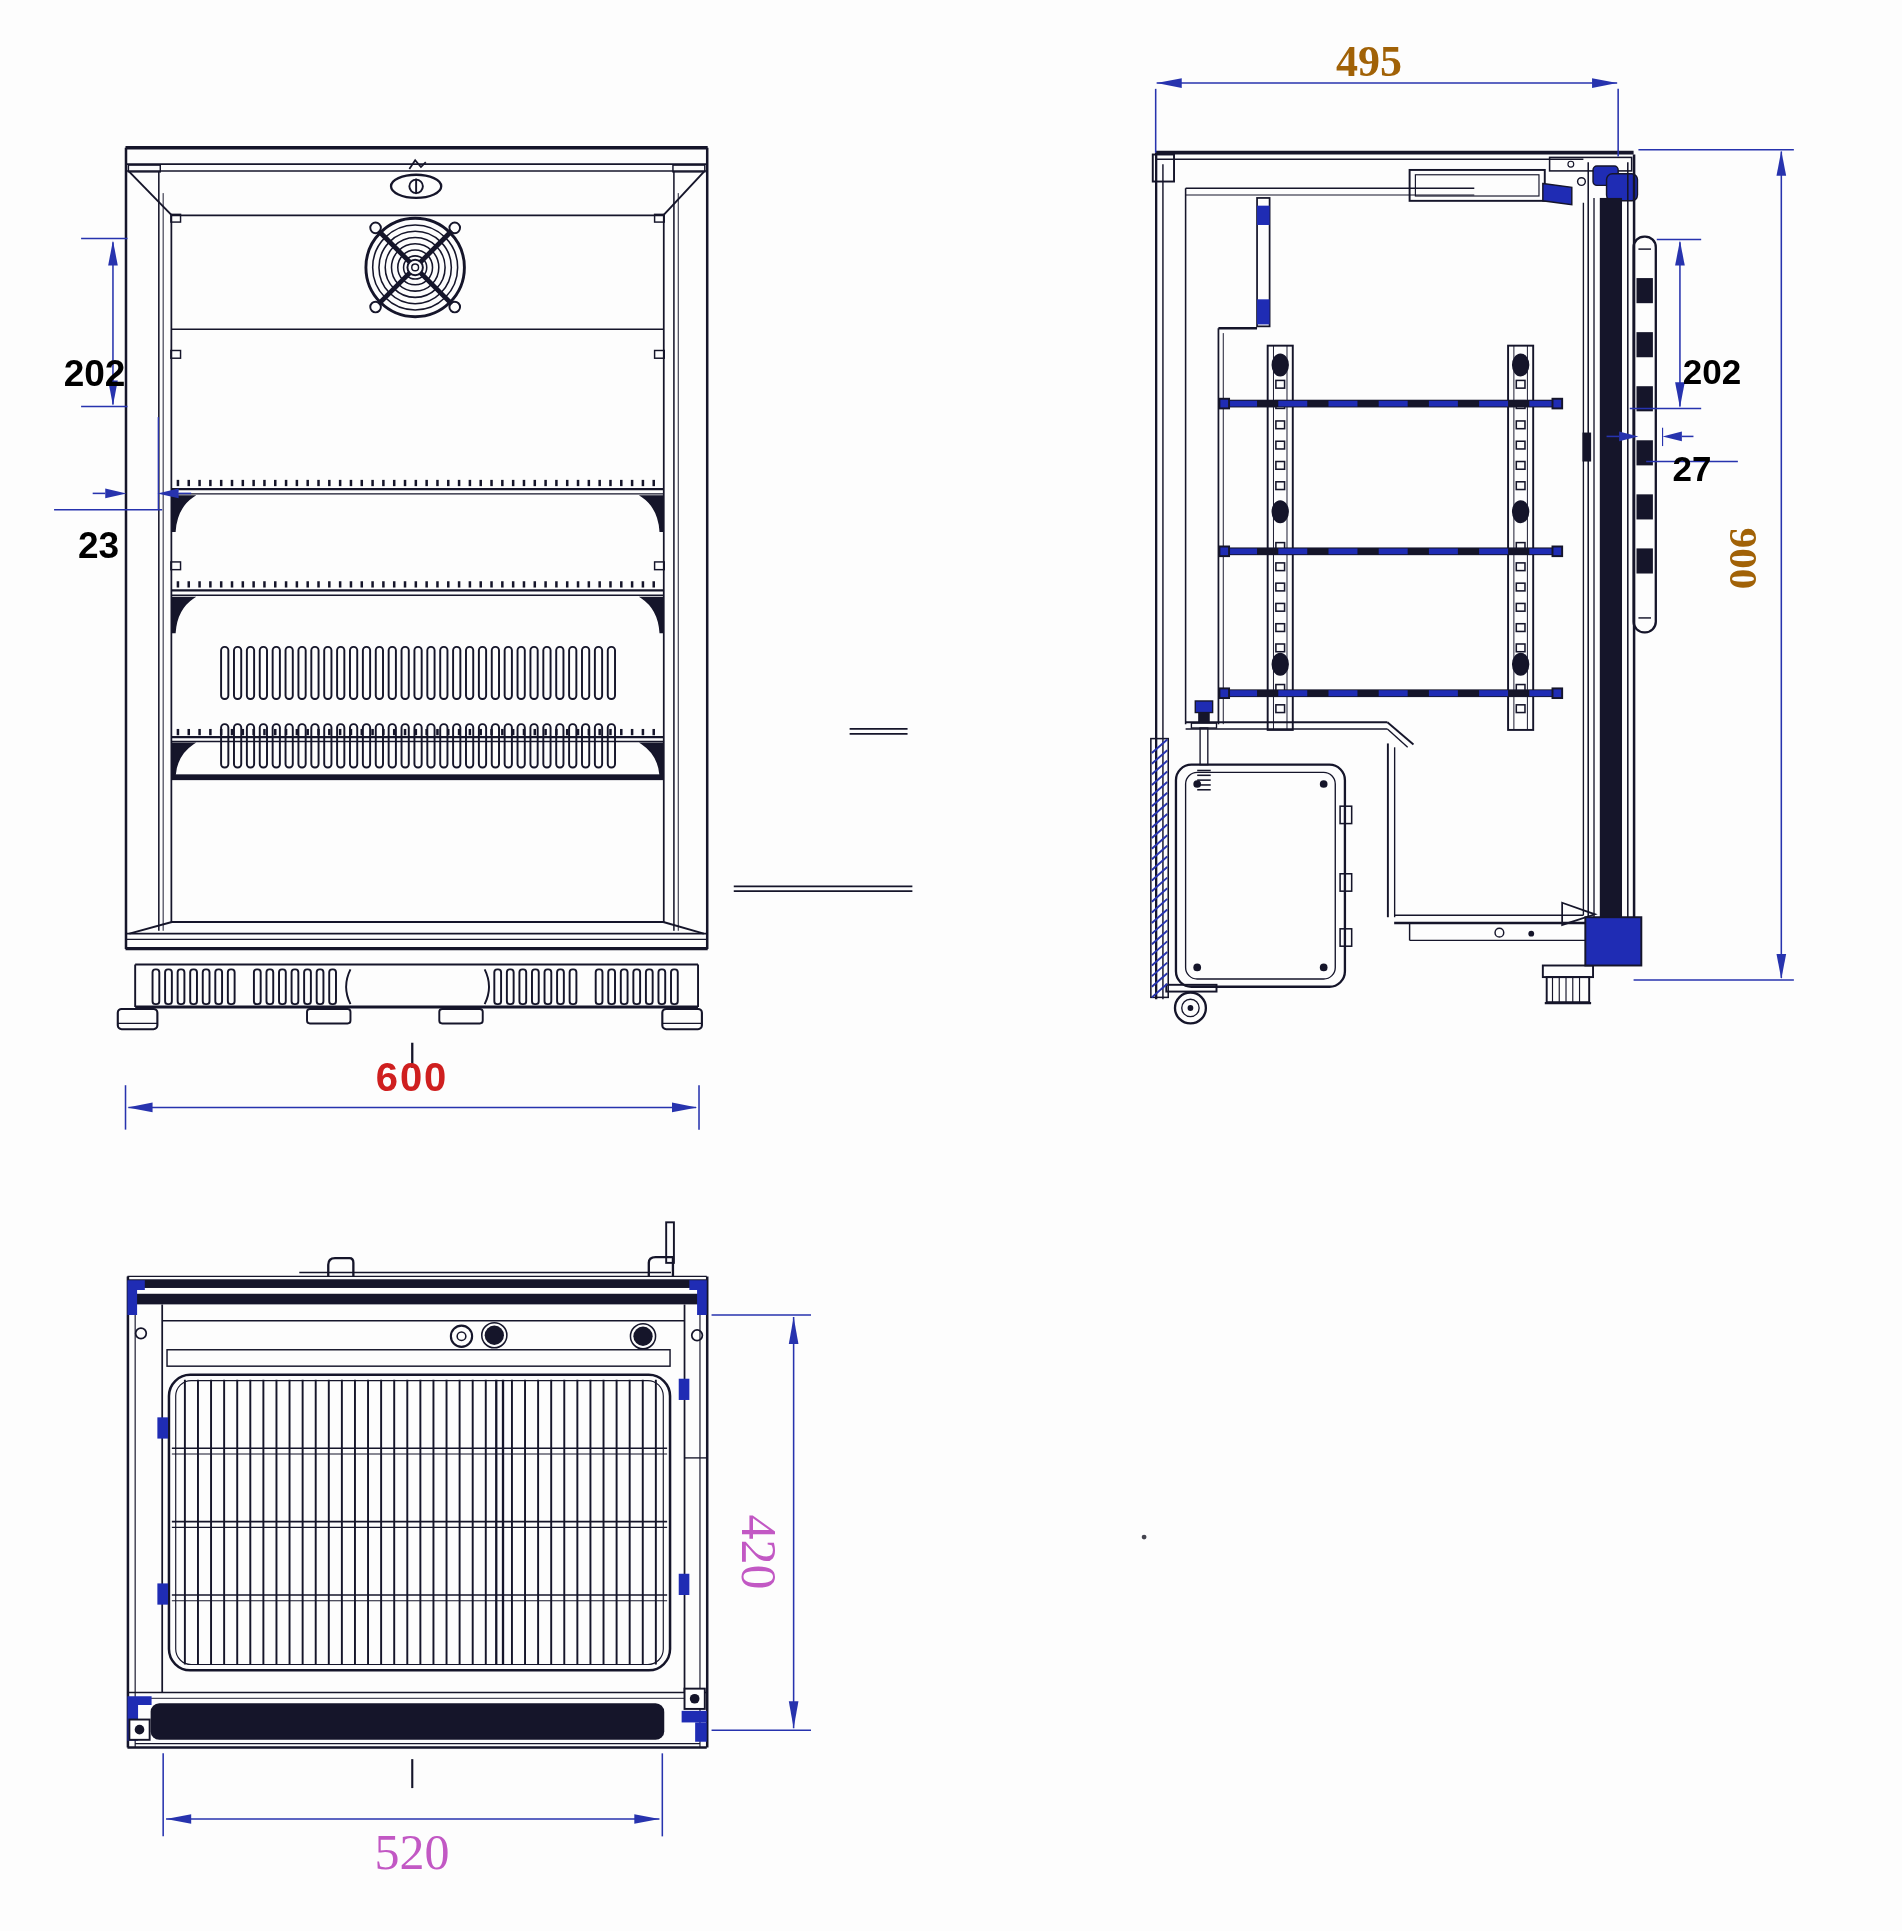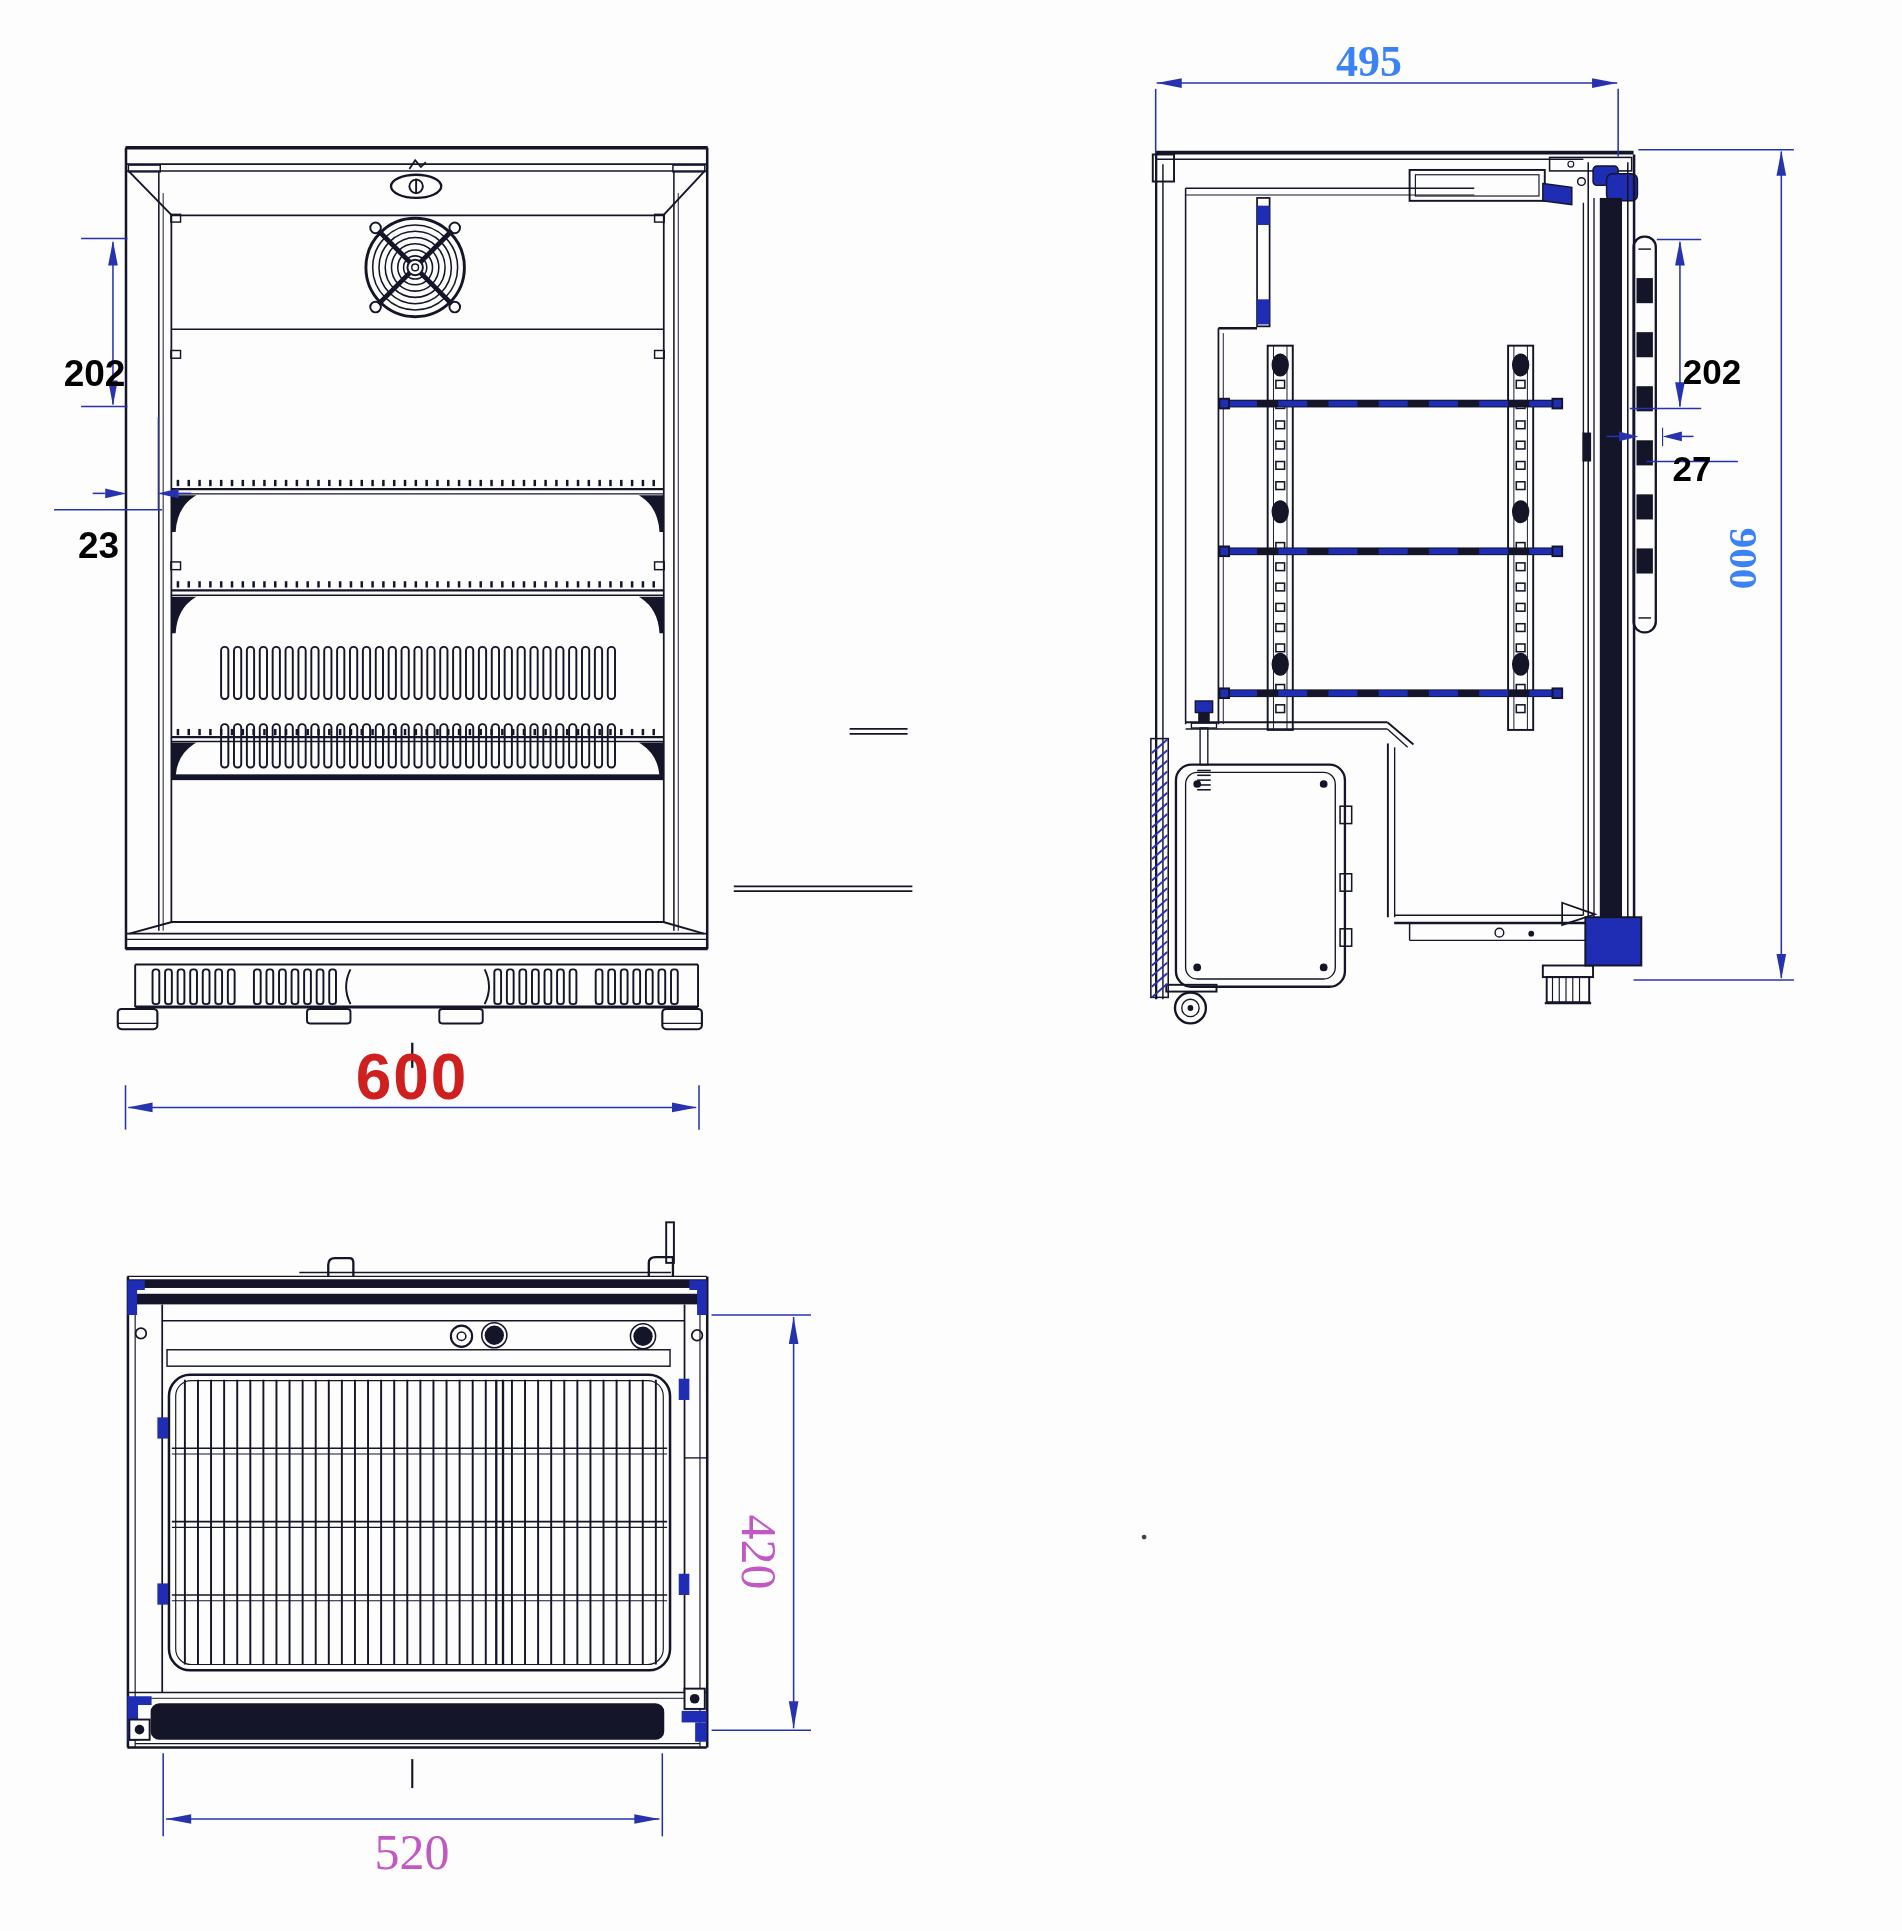--- a/index.html
+++ b/index.html
@@ -2,22 +2,22 @@
 <html><head>
 <meta charset="utf-8">
 <style>
   html,body{margin:0;padding:0;background:#ffffff;}
   .canvas{position:relative;width:1902px;height:1931px;background:#fdfdfd;overflow:hidden;
           font-family:"Liberation Sans",sans-serif;}
   svg{position:absolute;left:0;top:0;}
   .dim{position:absolute;display:flex;align-items:center;justify-content:center;
        font-family:"Liberation Sans",sans-serif;font-weight:bold;}
   .dim.blue{color:#000000;font-size:37px;margin-top:44px;}
-  .dim.red{color:#cf1f1f;font-size:64px;letter-spacing:1.9px;}
-  .dim.maroon{color:#3b82f6;font-family:"Liberation Serif",serif;font-weight:bold;font-size:44px;}
+  .dim.red{color:#cf1f1f;font-size:40px;letter-spacing:1.9px;}
+  .dim.maroon{color:#a16207;font-family:"Liberation Serif",serif;font-weight:bold;font-size:44px;}
   .dim.magenta{color:#c258c4;font-family:"Liberation Serif",serif;font-weight:normal;font-size:50px;}
   .dim.rot{transform:rotate(90deg);}
 </style>
 </head>
 <body>
 
 <div class="canvas">
 
 <svg width="1902" height="1931" viewBox="0 0 1970 2000">
   <defs></defs>

